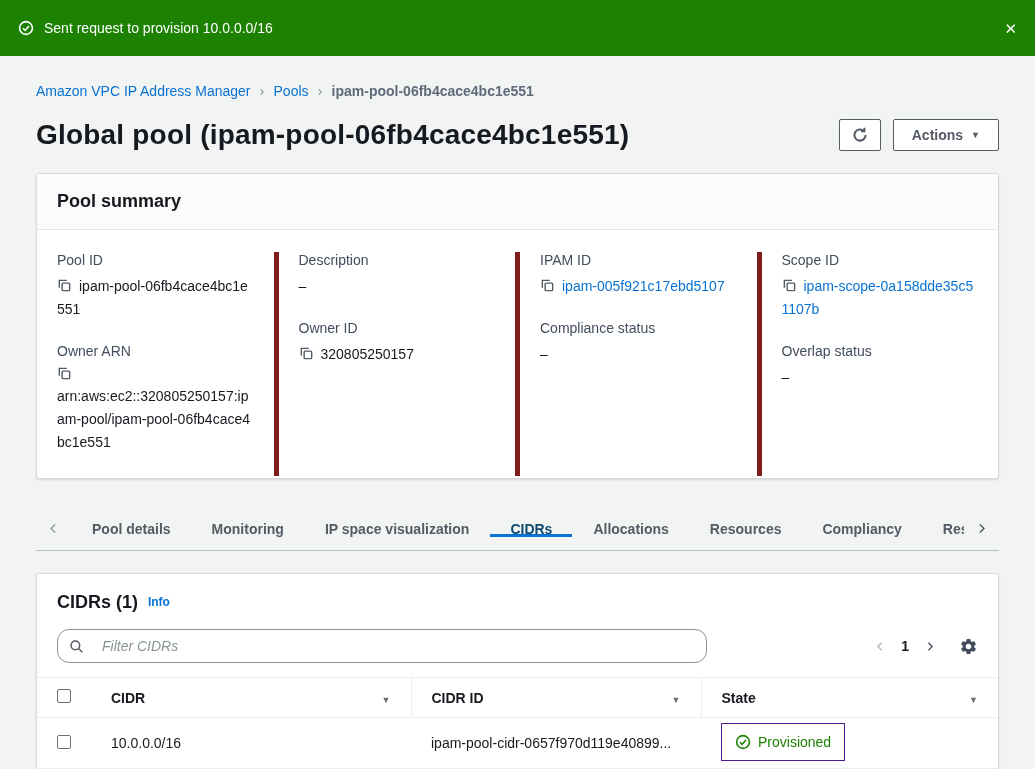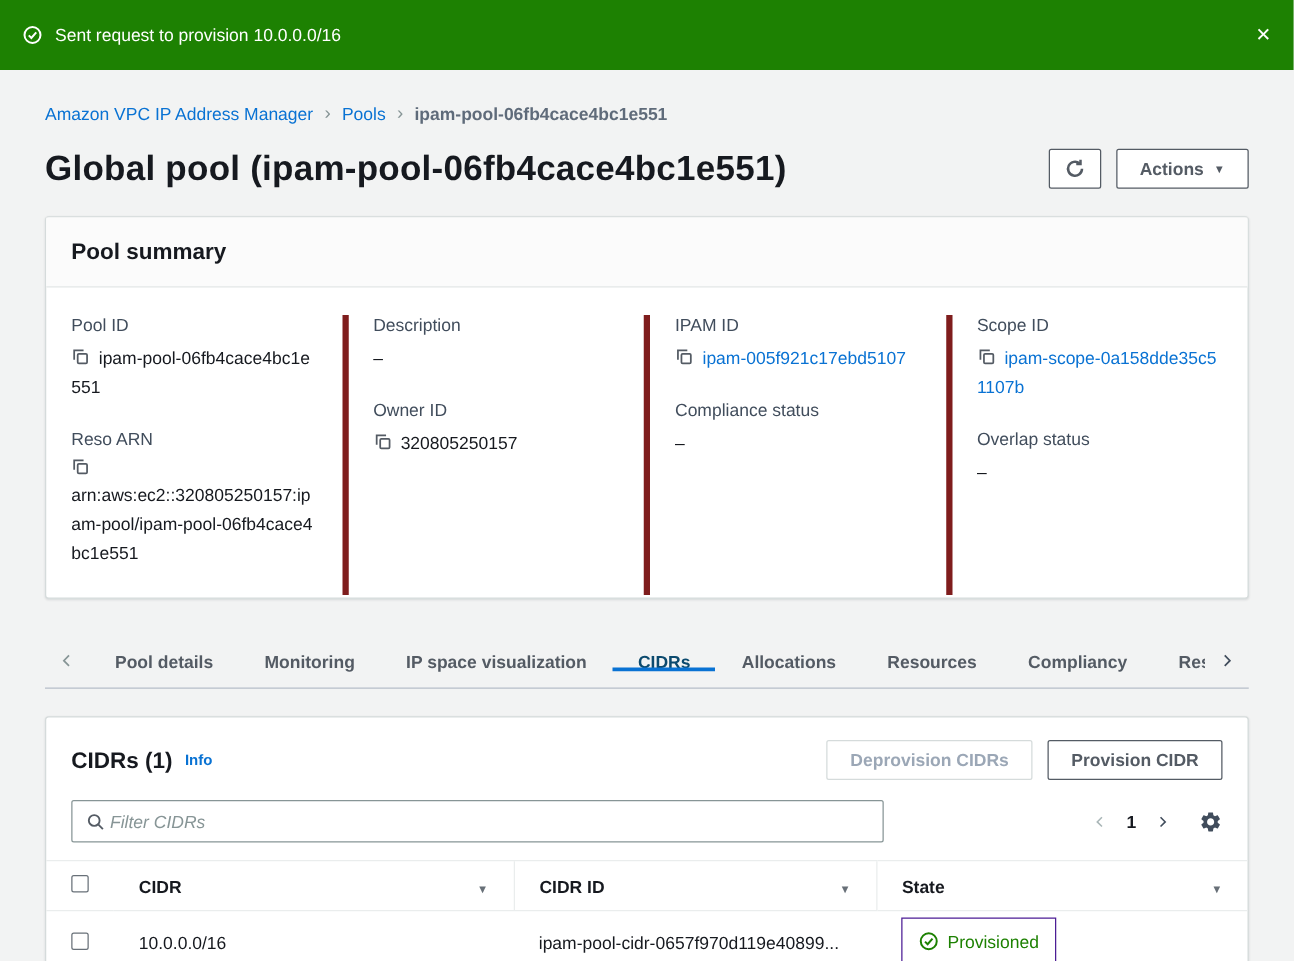--- a/index.html
+++ b/index.html
@@ -59,21 +59,21 @@
 .tab { display: flex; align-items: center; padding: 0 20px; font-weight: 700; color: #545b64; cursor: pointer; white-space: nowrap; position: relative; }
 .tab.active { color: #0c4a6e; }
 .tab.active::after { content: ""; position: absolute; left: 0; right: 0; bottom: 0; height: 3px; background: #0972d3; }
 .tab-divider { width: 1px; background: #d5dbdb; margin: 11px 0; flex: 0 0 1px; }
 
 
 .cidrs-header { display: flex; align-items: center; justify-content: space-between; padding: 18px 20px 14px; }
 .cidrs-buttons { display: flex; gap: 12px; }
 
 .table-controls { display: flex; align-items: center; padding: 2px 20px 14px; }
-.search-box { width: 650px; border: 1px solid #879596; border-radius: 2px; background: #fff; display: flex; align-items: center; gap: 4px; padding: 6px 11px; }
+.search-box { width: 650px; border: 1px solid #879596; border-radius: 12px; background: #fff; display: flex; align-items: center; gap: 18px; padding: 6px 11px; }
 .search-box input { border: none; outline: none; flex: 1; font-family: inherit; font-size: 14px; color: #16191f; background: transparent; padding: 2px 0; }
 .search-box input::placeholder { color: #879596; font-style: italic; }
 .pagination { margin-left: auto; display: flex; align-items: center; gap: 16px; }
 .page-chevron { color: #aab7b8; display: flex; }
 .page-chevron.enabled { color: #414d5c; cursor: pointer; }
 .page-num { font-weight: 700; color: #16191f; }
 .gear { color: #414d5c; cursor: pointer; display: flex; margin-left: 8px; }
 
 
 table { width: 100%; border-collapse: collapse; }
@@ -140,21 +140,21 @@
         <div class="field">
           <div class="field-label">Pool ID</div>
           <div class="field-value">
             <span class="copy-icon"><svg width="15" height="15" viewBox="0 0 16 16">
                   <rect x="5.5" y="5.5" width="8" height="8" rx="1" fill="none" stroke="currentColor" stroke-width="1.5"></rect>
                   <path d="M2.5 10.5 v-8 h8" fill="none" stroke="currentColor" stroke-width="1.5"></path>
                 </svg></span><span>ipam-pool-06fb4cace4bc1e551</span>
           </div>
         </div>
         <div class="field">
-          <div class="field-label">Reso ARN</div>
+          <div class="field-label">Owner ARN</div>
           <div class="copy-line"><span class="copy-icon"><svg width="15" height="15" viewBox="0 0 16 16">
                   <rect x="5.5" y="5.5" width="8" height="8" rx="1" fill="none" stroke="currentColor" stroke-width="1.5"></rect>
                   <path d="M2.5 10.5 v-8 h8" fill="none" stroke="currentColor" stroke-width="1.5"></path>
                 </svg></span></div>
           <div class="field-value">arn:aws:ec2::320805250157:ipam-pool/ipam-pool-06fb4cace4bc1e551</div>
         </div>
       </div>
 
       <div class="summary-col">
         <div class="field">
@@ -234,24 +234,20 @@
           <path d="M5.5 2 L11.5 8 L5.5 14" fill="none" stroke="currentColor" stroke-width="2"></path>
         </svg>
     </span>
   </div>
 
   <section class="card">
     <div class="cidrs-header">
       <div>
         <h2 class="card-title">CIDRs (1)</h2>
         <a class="info-link">Info</a>
-      </div>
-      <div class="cidrs-buttons">
-        <button class="btn disabled" disabled="">Deprovision CIDRs</button>
-        <button class="btn">Provision CIDR</button>
       </div>
     </div>
 
     <div class="table-controls">
       <div class="search-box">
         <span>
           <svg width="15" height="15" viewBox="0 0 16 16">
               <circle cx="6.8" cy="6.8" r="4.6" fill="none" stroke="#545b64" stroke-width="1.6"></circle>
               <path d="M10.4 10.4 L14.2 14.2" stroke="#545b64" stroke-width="1.6"></path>
             </svg>

